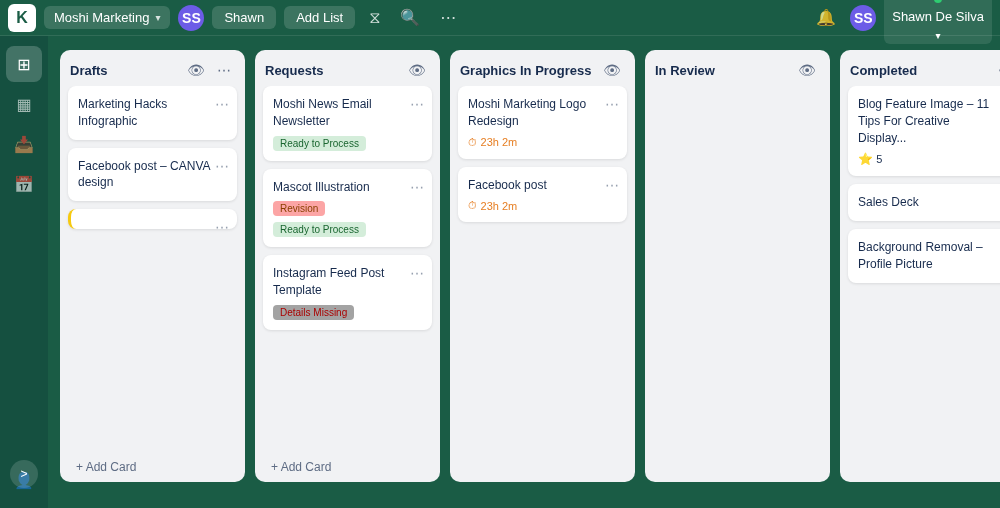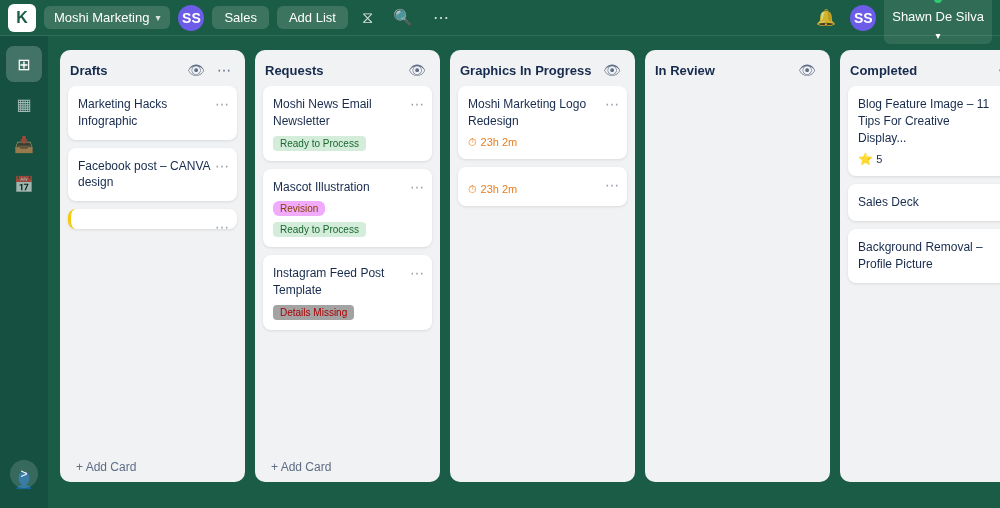--- a/index.html
+++ b/index.html
@@ -99,21 +99,21 @@
     }
 
     .card-left-border { border-left: 3px solid #f6c90e; }
 
     
     .tag {
       display: inline-block; border-radius: 4px; padding: 2px 7px;
       font-size: 10px; font-weight: 500; margin-top: 6px; margin-right: 4px;
     }
     .tag-green { background: #d4edda; color: #1a6630; }
-    .tag-orange { background: #f0abfc; color: #8a4000; border-radius: 6px; }
+    .tag-orange { background: #fca5a5; color: #8a4000; }
     .tag-red { background: #a3a3a3; color: #a00; }
 
     
     .card-timer {
       display: flex; align-items: center; gap: 4px; margin-top: 6px;
       font-size: 11px; color: #e67e22;
     }
     .timer-icon { font-size: 11px; }
 
     
@@ -139,21 +139,21 @@
 </head>
 <body>
 
 <nav class="top-nav">
   <div class="logo-btn">K</div>
   <div class="workspace-selector">
     <span>Moshi Marketing</span>
     <span class="chevron">▾</span>
   </div>
   <div class="avatar-circle">SS</div>
-  <button class="nav-btn">Sales</button>
+  <button class="nav-btn">Shawn</button>
   <button class="nav-btn">Add List</button>
   <button class="nav-icon-btn">⧖</button>
   <button class="nav-icon-btn">🔍</button>
   <button class="nav-icon-btn">⋯</button>
   <div class="nav-right">
     <button class="nav-icon-btn">🔔</button>
     <div class="avatar-circle">SS</div>
     <div class="user-section">
       <div class="online-dot"></div>
       <span class="user-name">Shawn De Silva</span>
@@ -232,20 +232,21 @@
       <div class="card">
         <button class="card-menu">⋯</button>
         <div class="card-title">Moshi Marketing Logo Redesign</div>
         <div class="card-timer">
           <span class="timer-icon">⏱</span>
           <span>23h 2m</span>
         </div>
       </div>
       <div class="card">
         <button class="card-menu">⋯</button>
+        <div class="card-title">Facebook post</div>
         <div class="card-timer">
           <span class="timer-icon">⏱</span>
           <span>23h 2m</span>
         </div>
       </div>
     </div>
   </div>
 
   <div class="column">
     <div class="column-header">

